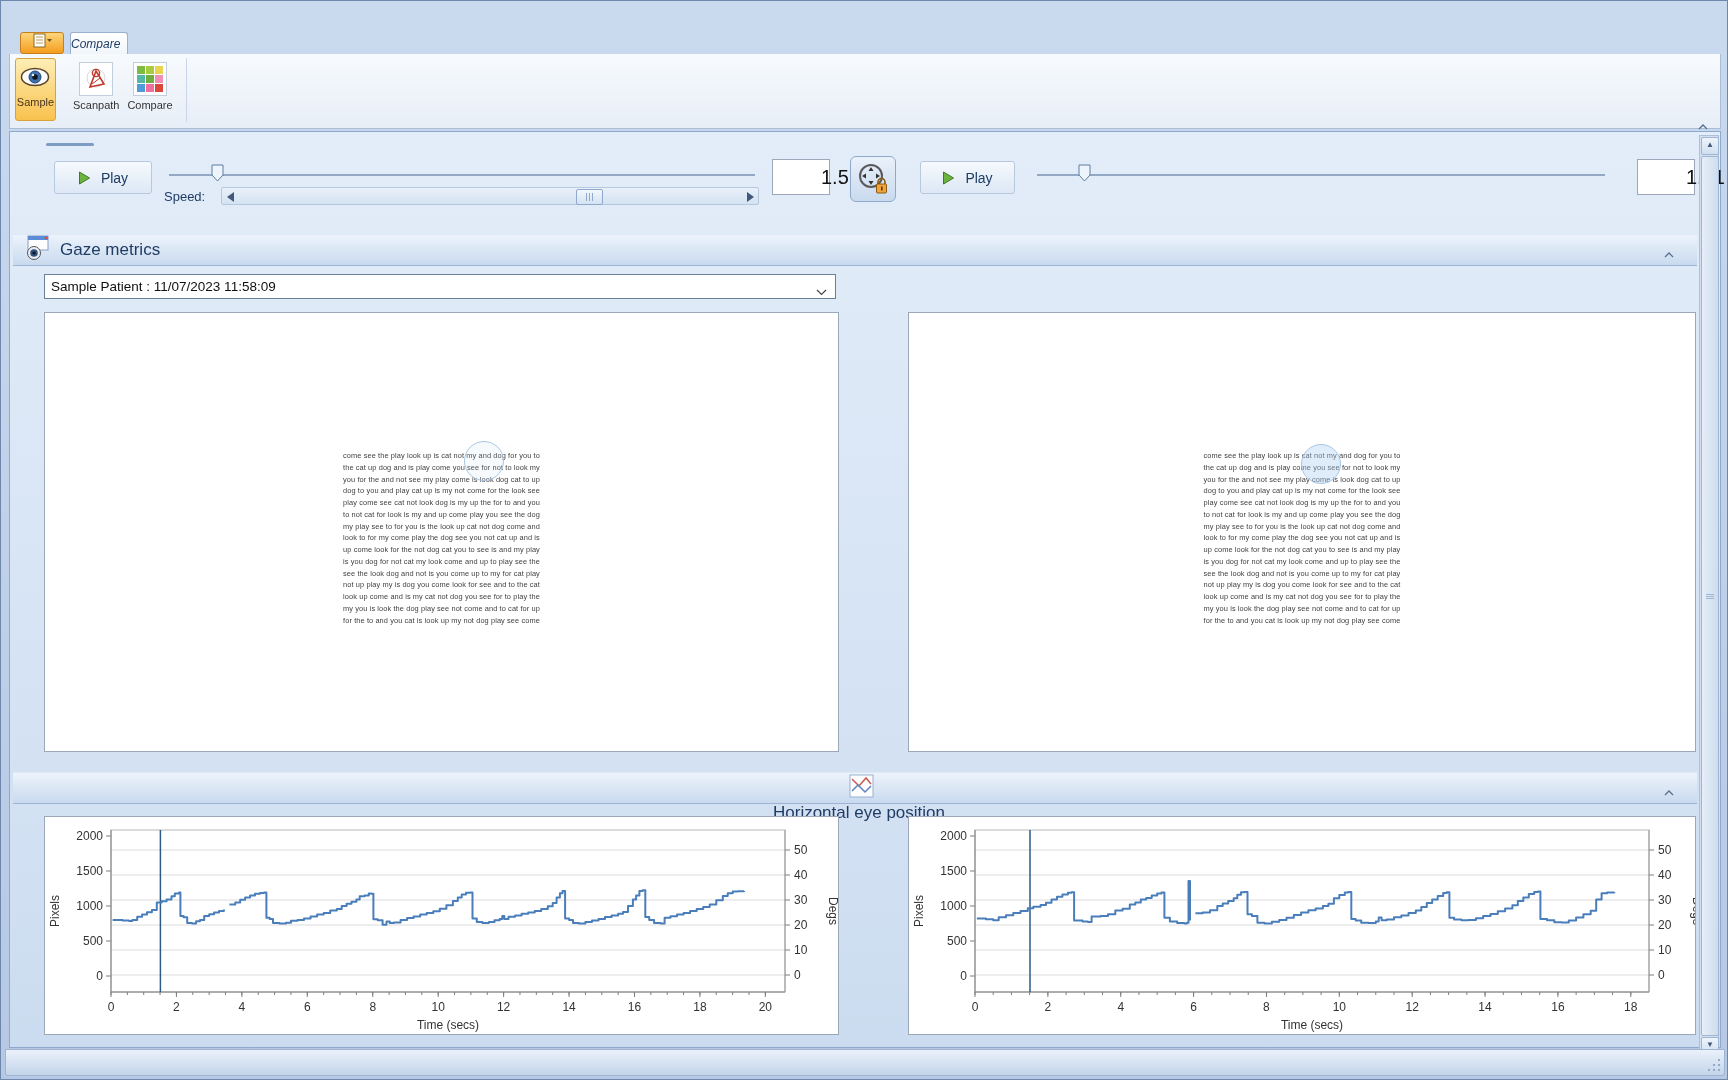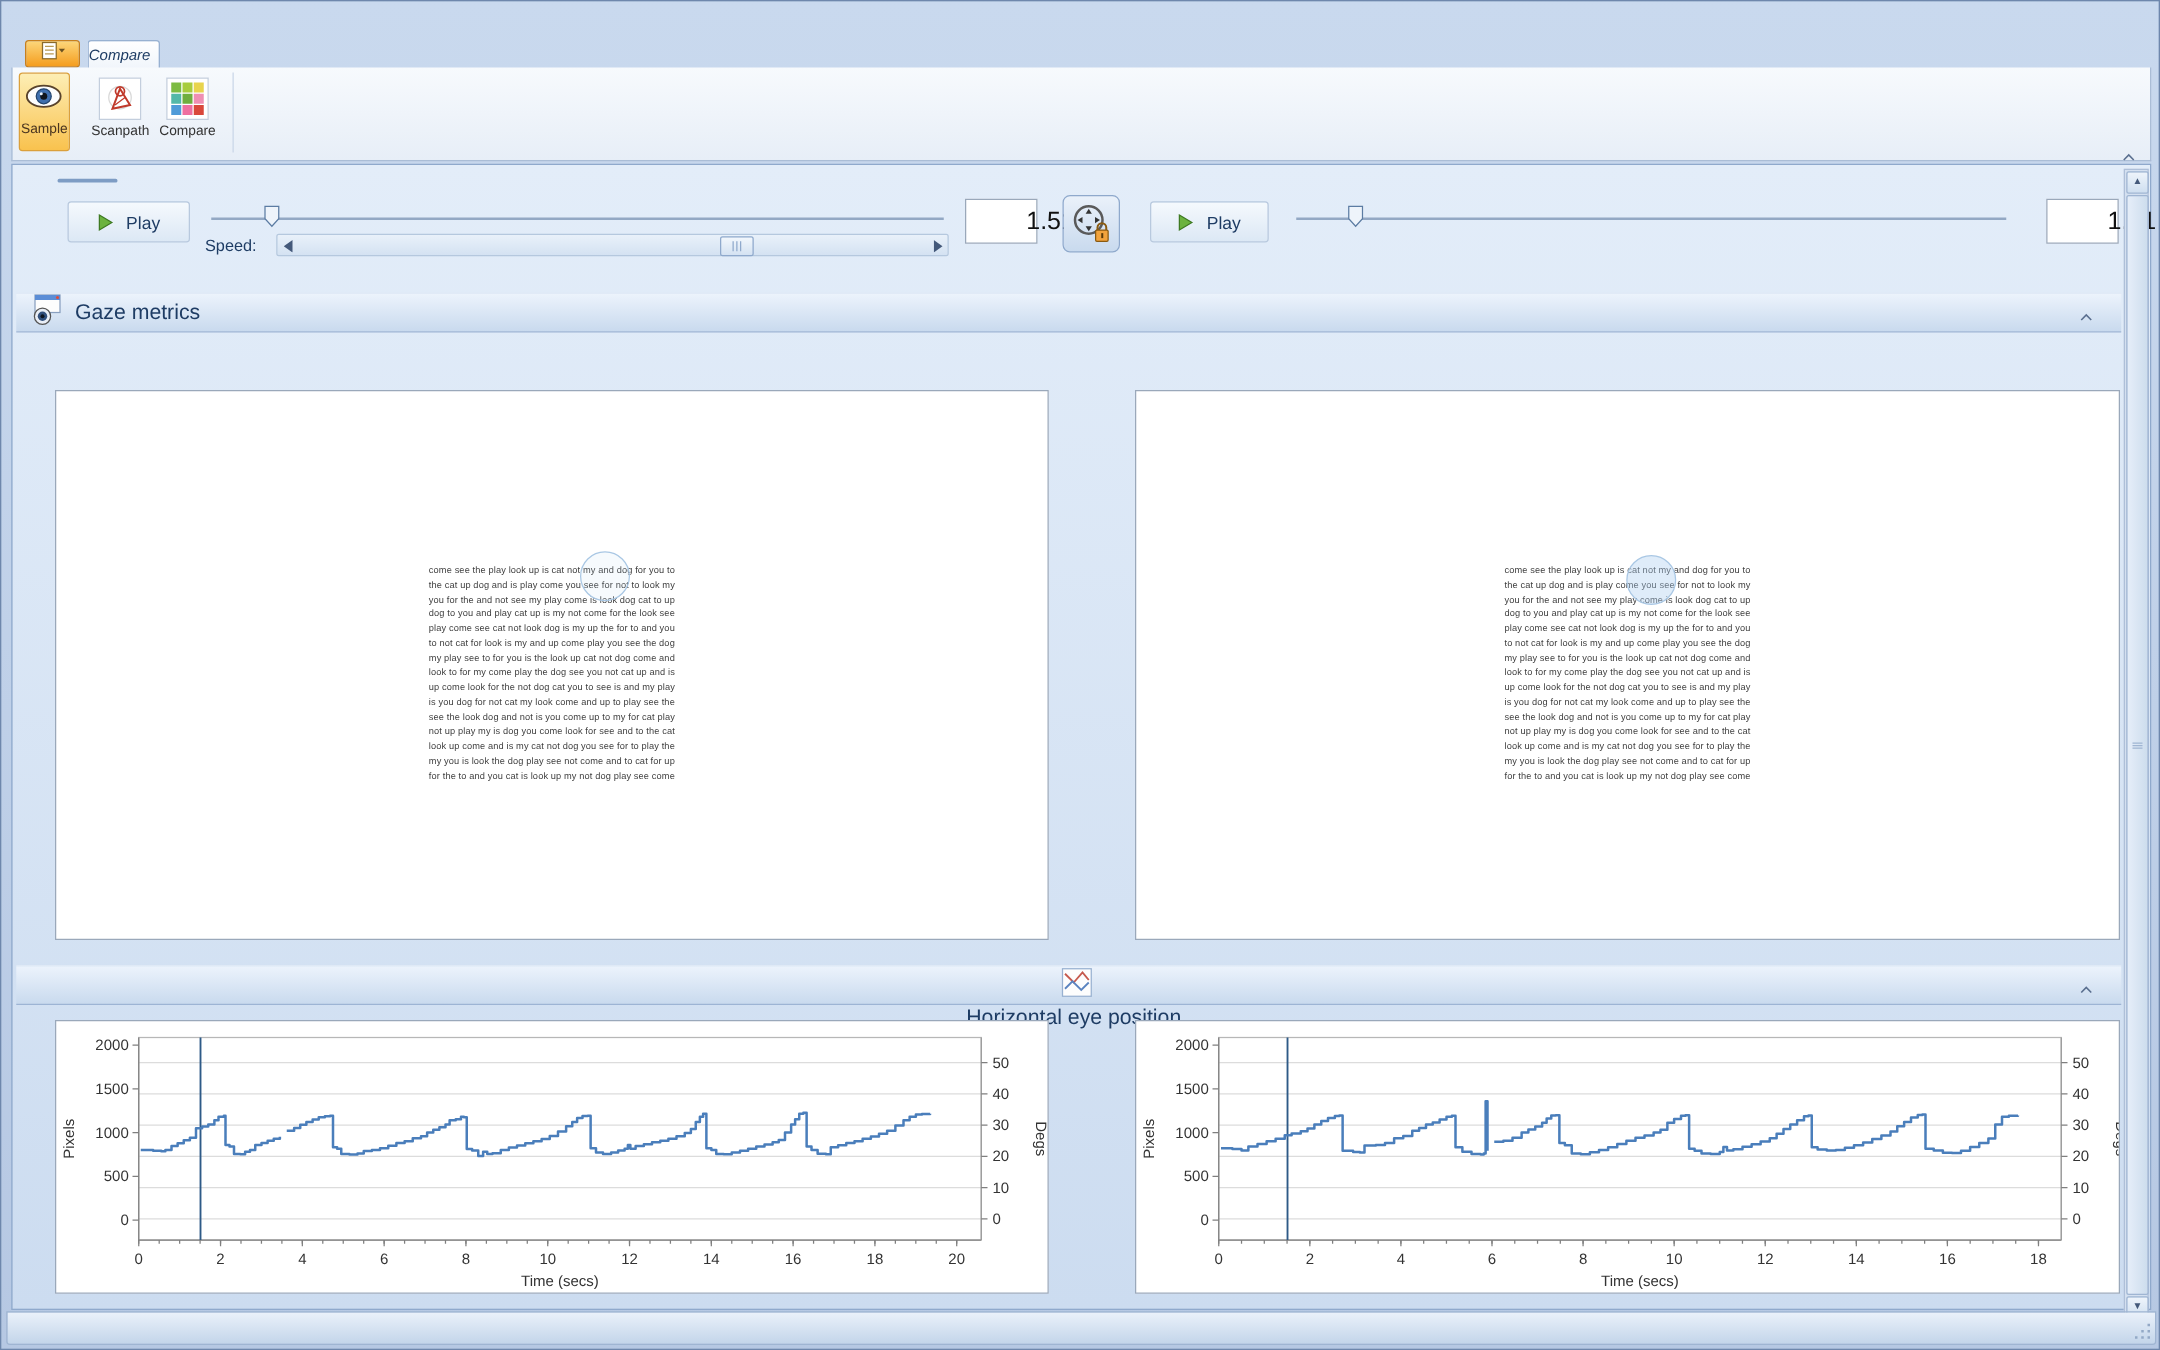--- a/index.html
+++ b/index.html
@@ -184,20 +184,26 @@
       </svg>
     </div>
     <div class="section-title">Gaze metrics</div>
     <div class="collapse-chevron">
       <svg width="12" height="8">
           <polyline points="2,6 6,2 10,6" fill="none" stroke="#5a6f8f" stroke-width="1.3"></polyline>
         </svg>
     </div>
   </div>
 
+  <div class="abs dropdown" style="left:43px;top:273px;width:792px;">
+    <span>Sample Patient : 11/07/2023 11:58:09</span>
+    <div class="dd-chev"><svg width="11" height="7">
+          <polyline points="1,1 5.5,5.5 10,1" fill="none" stroke="#444" stroke-width="1.2"></polyline>
+        </svg></div>
+  </div>
 
   <div class="abs stim-panel" style="left:43px;top:311px;width:795px;height:440px;">
     <div class="stim-text" style="top:137px;">
         <div>come see the play look up is cat not my and dog for you to</div>
         <div>the cat up dog and is play come you see for not to look my</div>
         <div>you for the and not see my play come is look dog cat to up</div>
         <div>dog to you and play cat up is my not come for the look see</div>
         <div>play come see cat not look dog is my up the for to and you</div>
         <div>to not cat for look is my and up come play you see the dog</div>
         <div>my play see to for you is the look up cat not dog come and</div>

